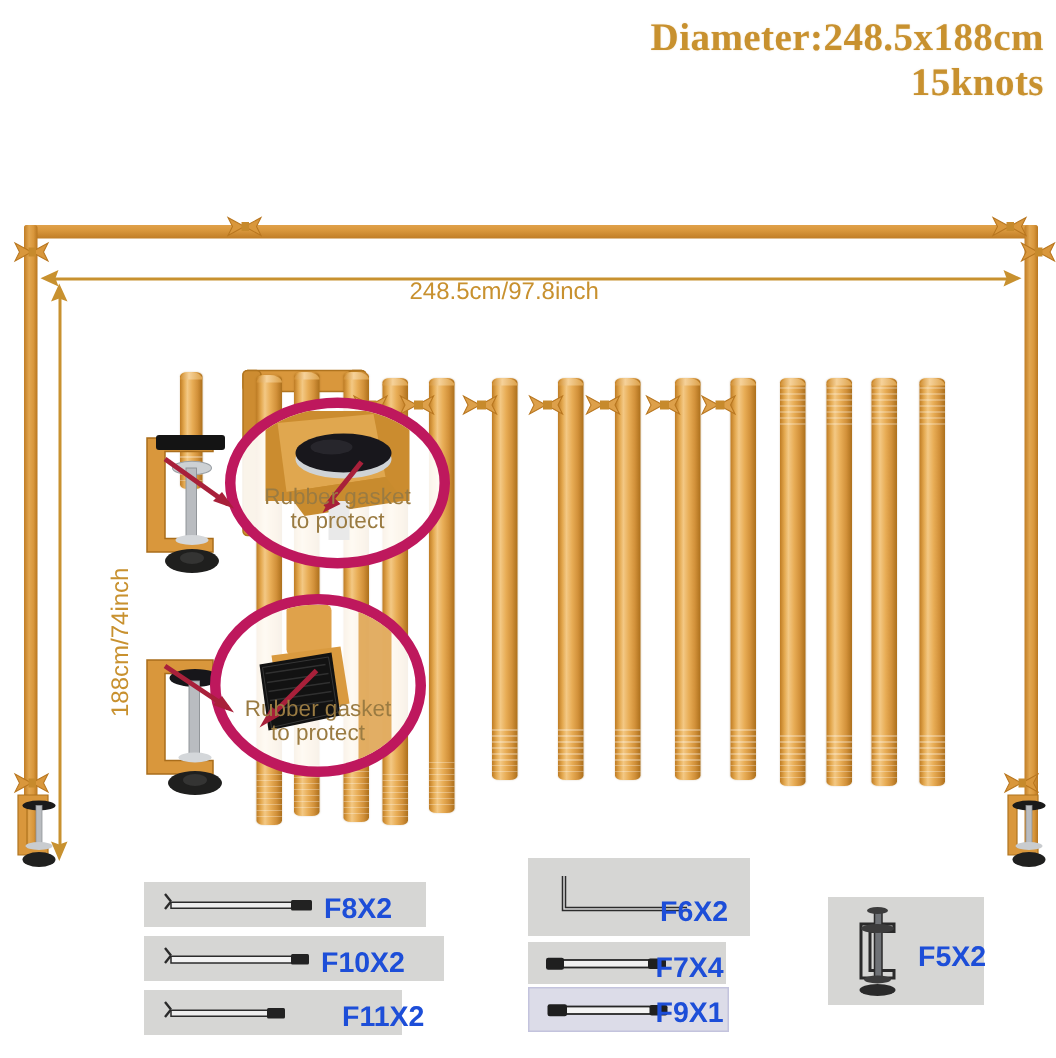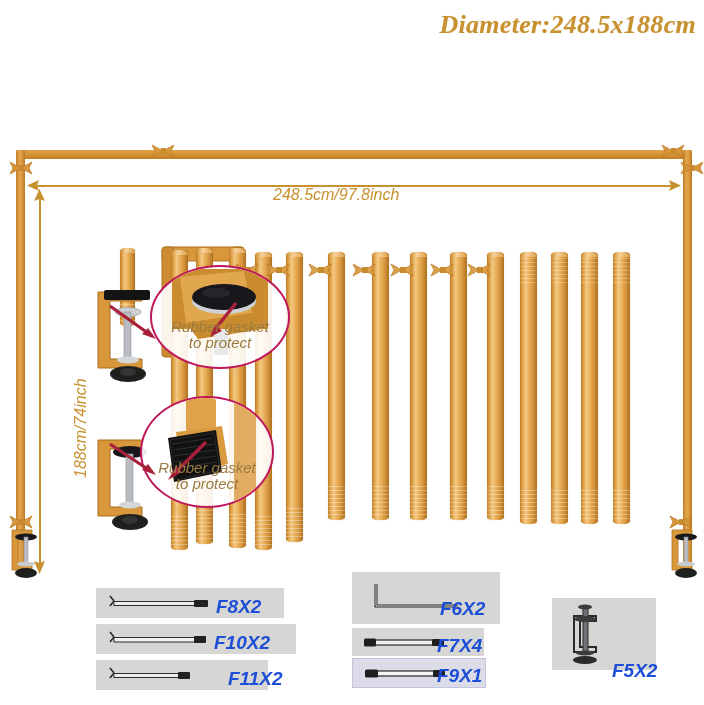--- a/index.html
+++ b/index.html
@@ -1,17 +1,17 @@
 <!DOCTYPE html>
 <html><head>
 <meta charset="utf-8">
 <style>
   html,body{margin:0;padding:0;}
   body{width:704px;height:705px;background:#ffffff;font-family:"Liberation Sans",sans-serif;overflow:hidden;}
-  #stage{position:relative;width:704px;height:705px;background:#fff;font-style:italic;}
+  #stage{position:relative;width:704px;height:705px;background:#fff;}
 
   
   .hdr{position:absolute;right:8px;top:10px;text-align:right;
        font-family:"Liberation Serif",serif;font-weight:bold;font-size:26px;
        line-height:1.14;color:#c8912f;letter-spacing:.3px;white-space:nowrap;}
   .hdr div{text-shadow:0 0 1px rgba(200,145,47,.35);}
 
   
   .bar{position:absolute;background:linear-gradient(180deg,#e0a14a 0%,#d9973c 40%,#c07d26 100%);
        border-radius:2px;}
@@ -32,39 +32,40 @@
   .thread{position:absolute;left:0;right:0;bottom:4px;height:30px;opacity:.55;
         background:repeating-linear-gradient(180deg,rgba(255,255,255,.55) 0 1px,rgba(150,100,20,.0) 1px 4px);}
   .threadtop{position:absolute;left:0;right:0;top:6px;height:26px;opacity:.5;
         background:repeating-linear-gradient(180deg,rgba(255,255,255,.5) 0 1px,rgba(150,100,20,0) 1px 4px);}
 
   
   .wing{position:absolute;width:26px;height:16px;}
 
   
   .callout{position:absolute;border-radius:50%;background:rgba(255,255,255,.90);
-           border:2px solid #be185d;overflow:hidden;}
+           border:7px solid #be185d;overflow:hidden;}
   .ctext{position:absolute;left:0;right:0;text-align:center;color:#9a7b42;
          font-size:15px;line-height:1.05;font-family:"Liberation Sans",sans-serif;}
   .ctext span{display:block;}
 
   
   .panel{position:absolute;background:#d6d6d4;display:flex;align-items:center;}
   .panel.lav{background:#dcdce8;border:1px solid #c3c3dd;}
   .plabel{position:absolute;font-weight:bold;font-size:19px;color:#1d4ed8;font-family:"Liberation Sans",sans-serif;}
 
   .clampwrap{position:absolute;}
 </style>
 </head>
 <body>
 
 <div id="stage">
 
   <div class="hdr">
     <div>Diameter:248.5x188cm</div>
+    <div>15knots</div>
   </div>
 
   <div class="bar" style="left:16px;top:150px;width:676px;height:9px;"></div>
 
   <div class="barv" style="left:16px;top:150px;width:9px;height:420px;"></div>
 
   <div class="barv" style="left:683px;top:150px;width:9px;height:420px;"></div>
 
   <svg class="wing" style="left:8px;top:160px;">
     <path d="M13 8 L2 2 L5 8 L2 14 Z" fill="#d9973c" stroke="#b8761f" stroke-width=".7"></path>
@@ -358,15 +359,15 @@
   <div class="panel" style="left:552px;top:598px;width:104px;height:72px;">
     <svg style="margin-left:12px;width:44px;height:64px;">
       <path d="M10 14 h22 v5 h-16 v26 h16 v5 h-22 z" fill="none" stroke="#2a2a2a" stroke-width="2"></path>
       <rect x="19" y="4" width="5" height="46" fill="#6f7276" stroke="#2a2a2a" stroke-width="1"></rect>
       <ellipse cx="21" cy="5" rx="7" ry="2.4" fill="#3c3c3c"></ellipse>
       <ellipse cx="21" cy="17" rx="11" ry="3" fill="#3c3c3c"></ellipse>
       <ellipse cx="21" cy="51" rx="9" ry="2.6" fill="#3c3c3c"></ellipse>
       <ellipse cx="21" cy="58" rx="12" ry="4" fill="#2a2a2a"></ellipse>
     </svg>
   </div>
-  <div class="plabel" style="left:612px;top:660px;">F5X2</div>
+  <div class="plabel" style="left:612px;top:628px;">F5X2</div>
 
 </div>
 
 </body></html>

